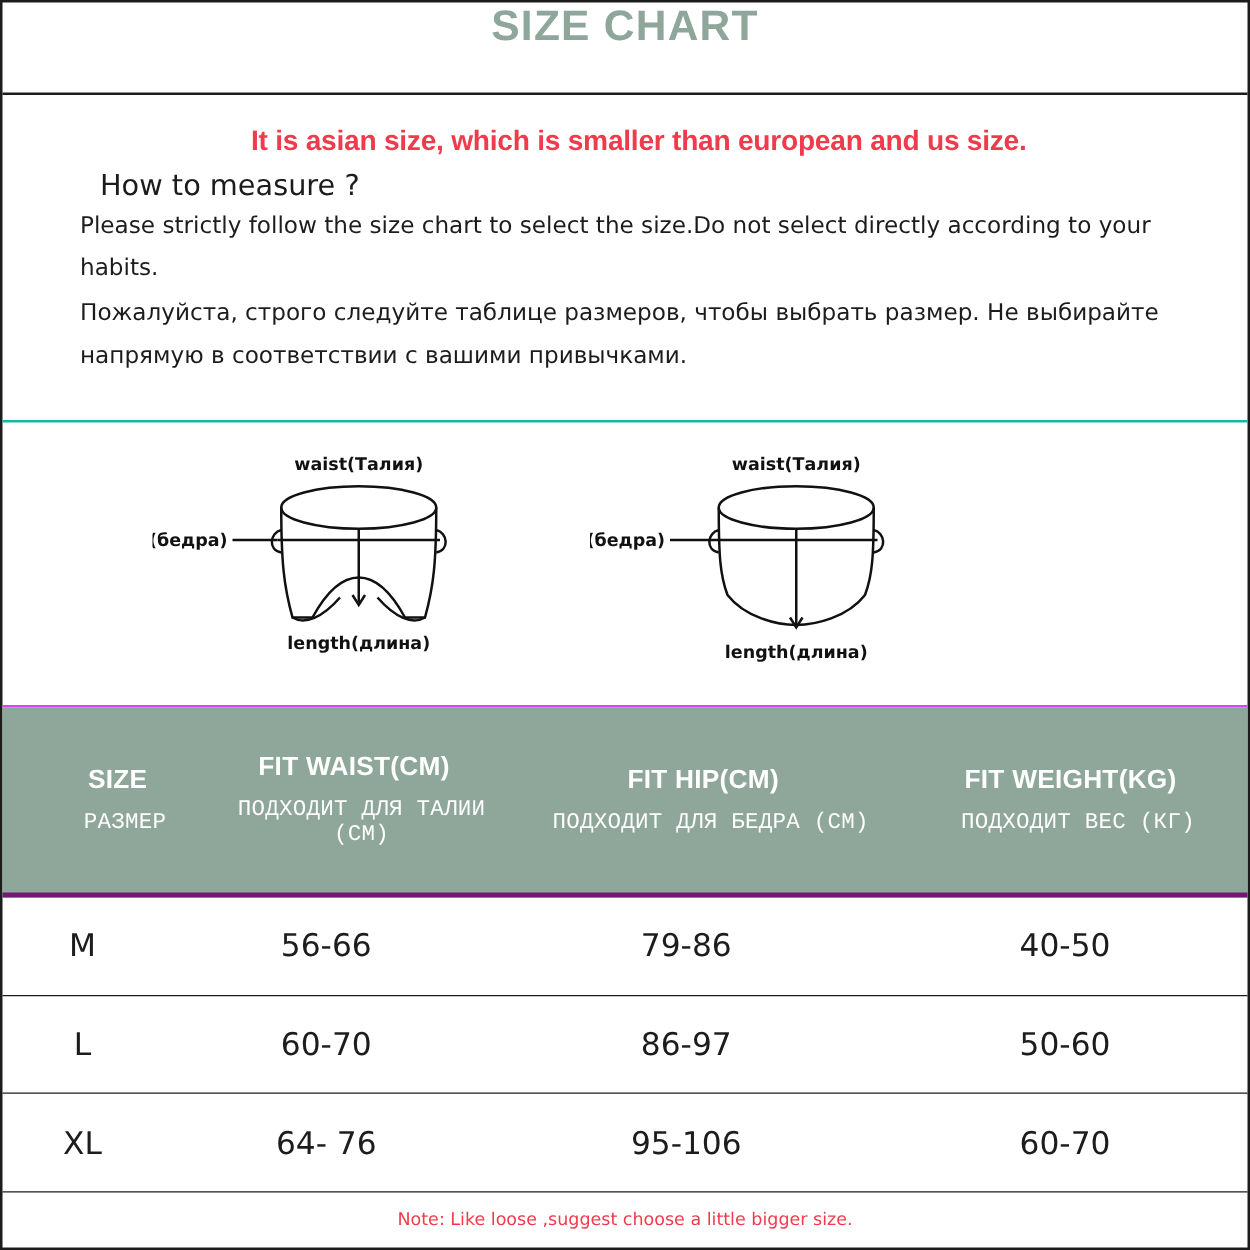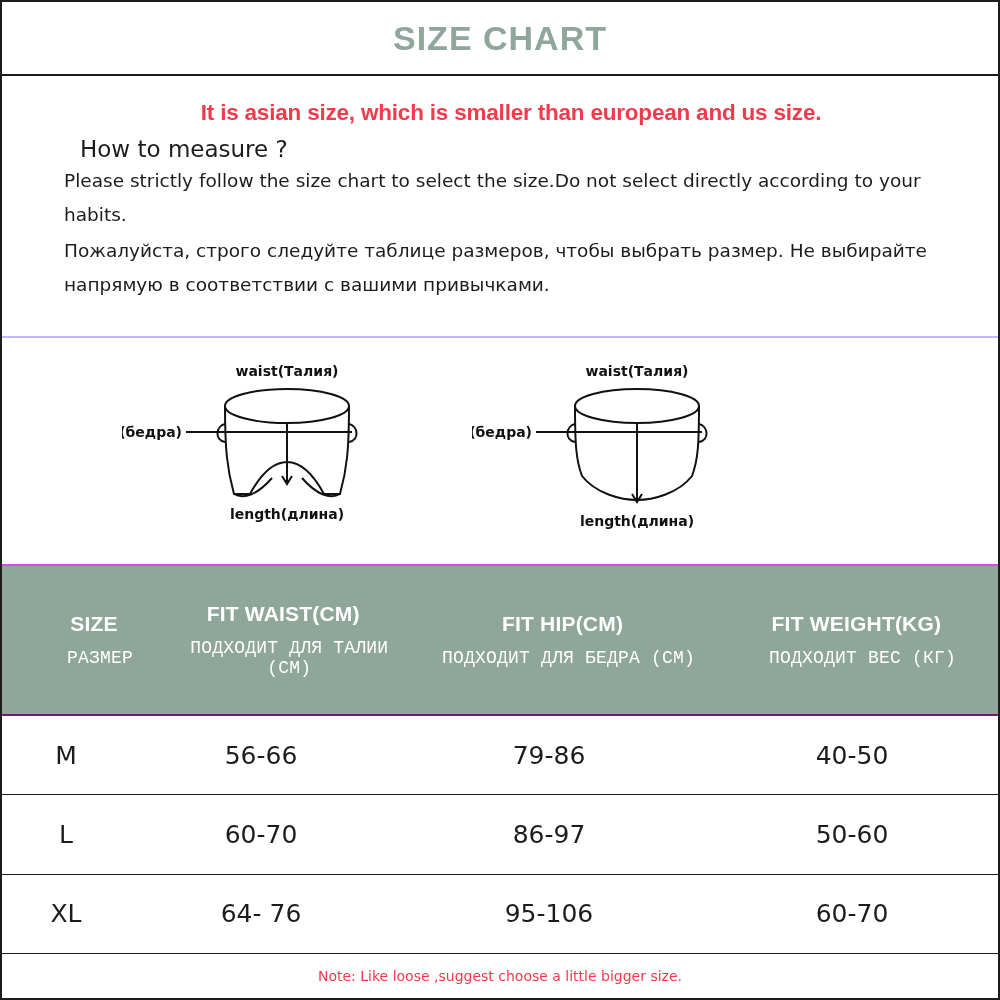--- a/index.html
+++ b/index.html
@@ -23,35 +23,34 @@
     display: flex;
     flex-direction: column;
   }
 
   
   .title-band {
     height: 72px;
     flex: 0 0 72px;
     border-bottom: 2px solid #1c1c1c;
     display: flex;
-    align-items: center;
     justify-content: center;
   }
   .title-band .title {
     color: #8fa69b;
     font-size: 34px;
     font-weight: bold;
     letter-spacing: 1px;
     font-family: "Liberation Sans", sans-serif;
   }
 
   
   .intro-band {
     flex: 0 0 262px;
-    border-bottom: 2px solid #c4b5fd;
+    border-bottom: 2px solid #14b8a6;
     padding: 12px 34px 0 56px;
     box-sizing: border-box;
   }
   .warn {
     color: #ef3b4c;
     font-weight: bold;
     font-size: 22.5px;
     font-family: "Liberation Sans", sans-serif;
     text-align: center;
     margin: 12px 0 4px 0;
@@ -93,21 +92,21 @@
     flex: 1 1 auto;
     display: flex;
     flex-direction: column;
   }
   .thead {
     background: #8fa69b;
     height: 148px;
     flex: 0 0 148px;
     display: flex;
     align-items: center;
-    border-bottom: 2px solid #701a75;
+    border-bottom: 4px solid #701a75;
     padding-left: 30px;
   }
   .thead .cell {
     text-align: center;
     color: #ffffff;
     box-sizing: border-box;
   }
   .thead .en {
     font-size: 21px;
     font-weight: bold;

